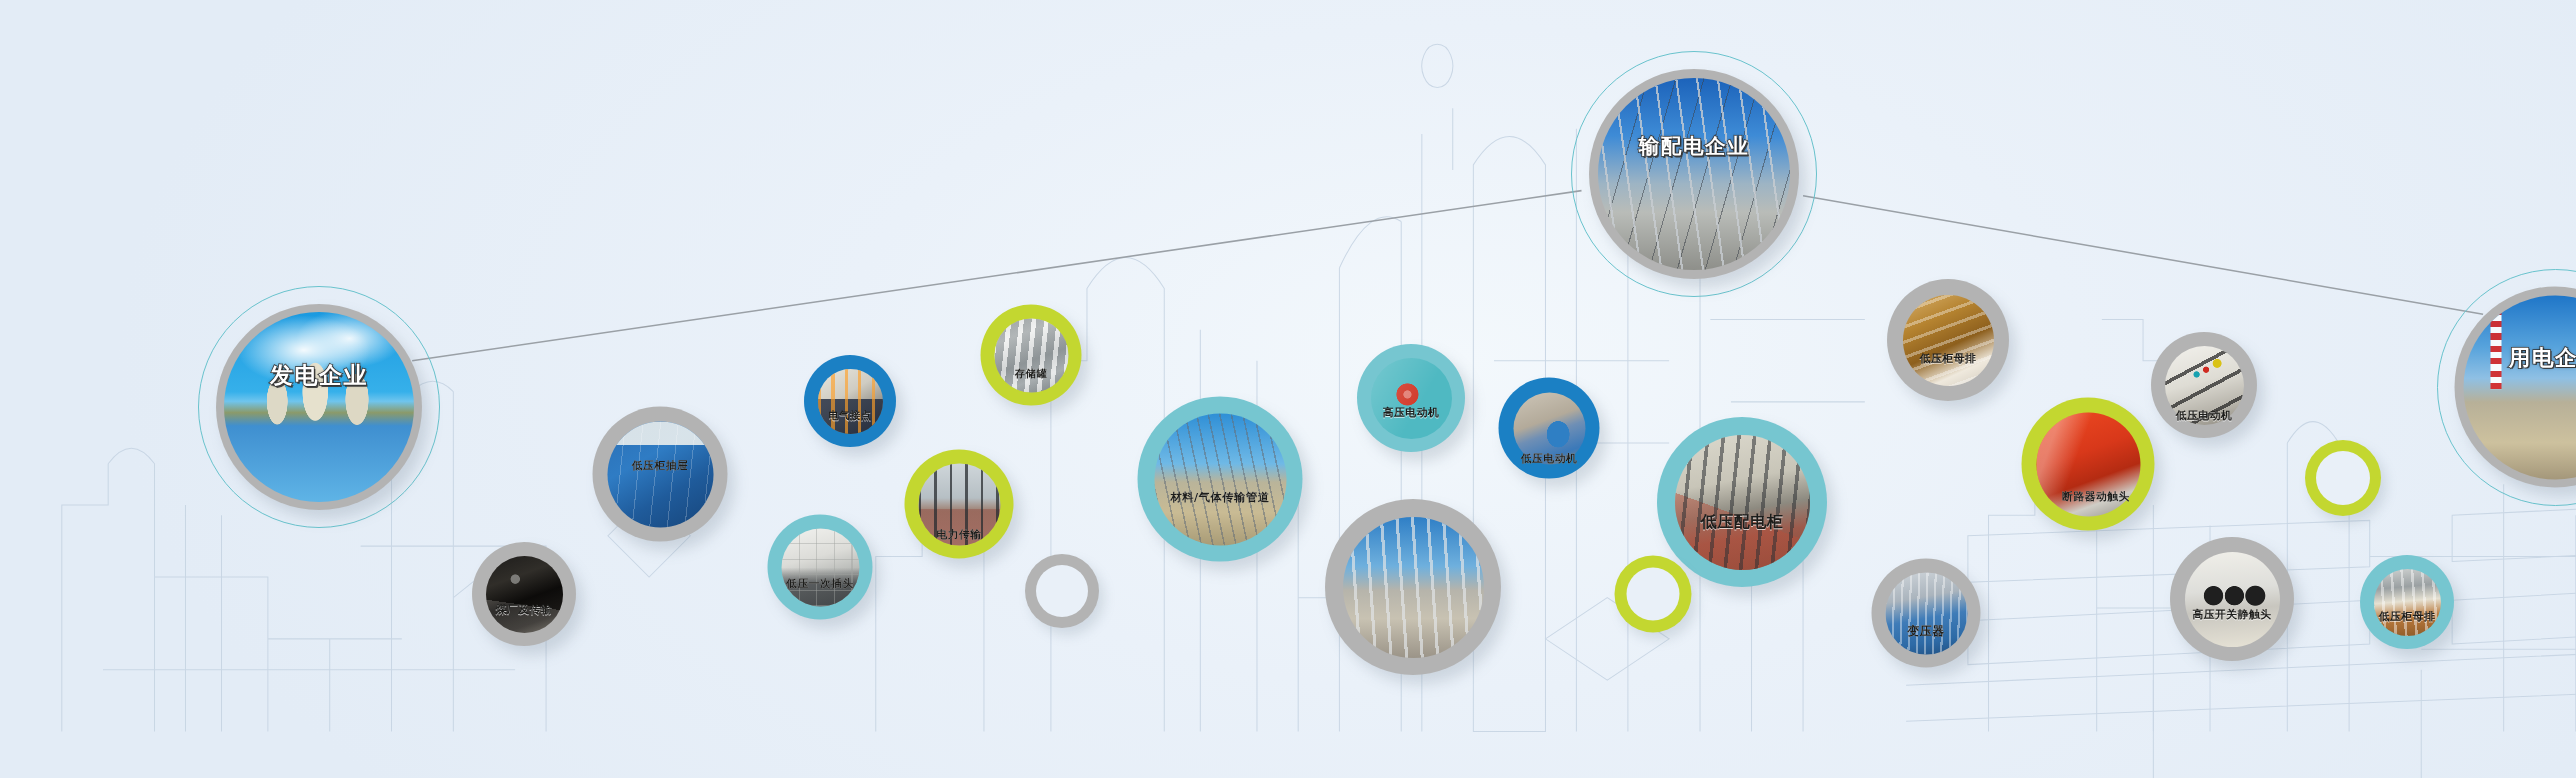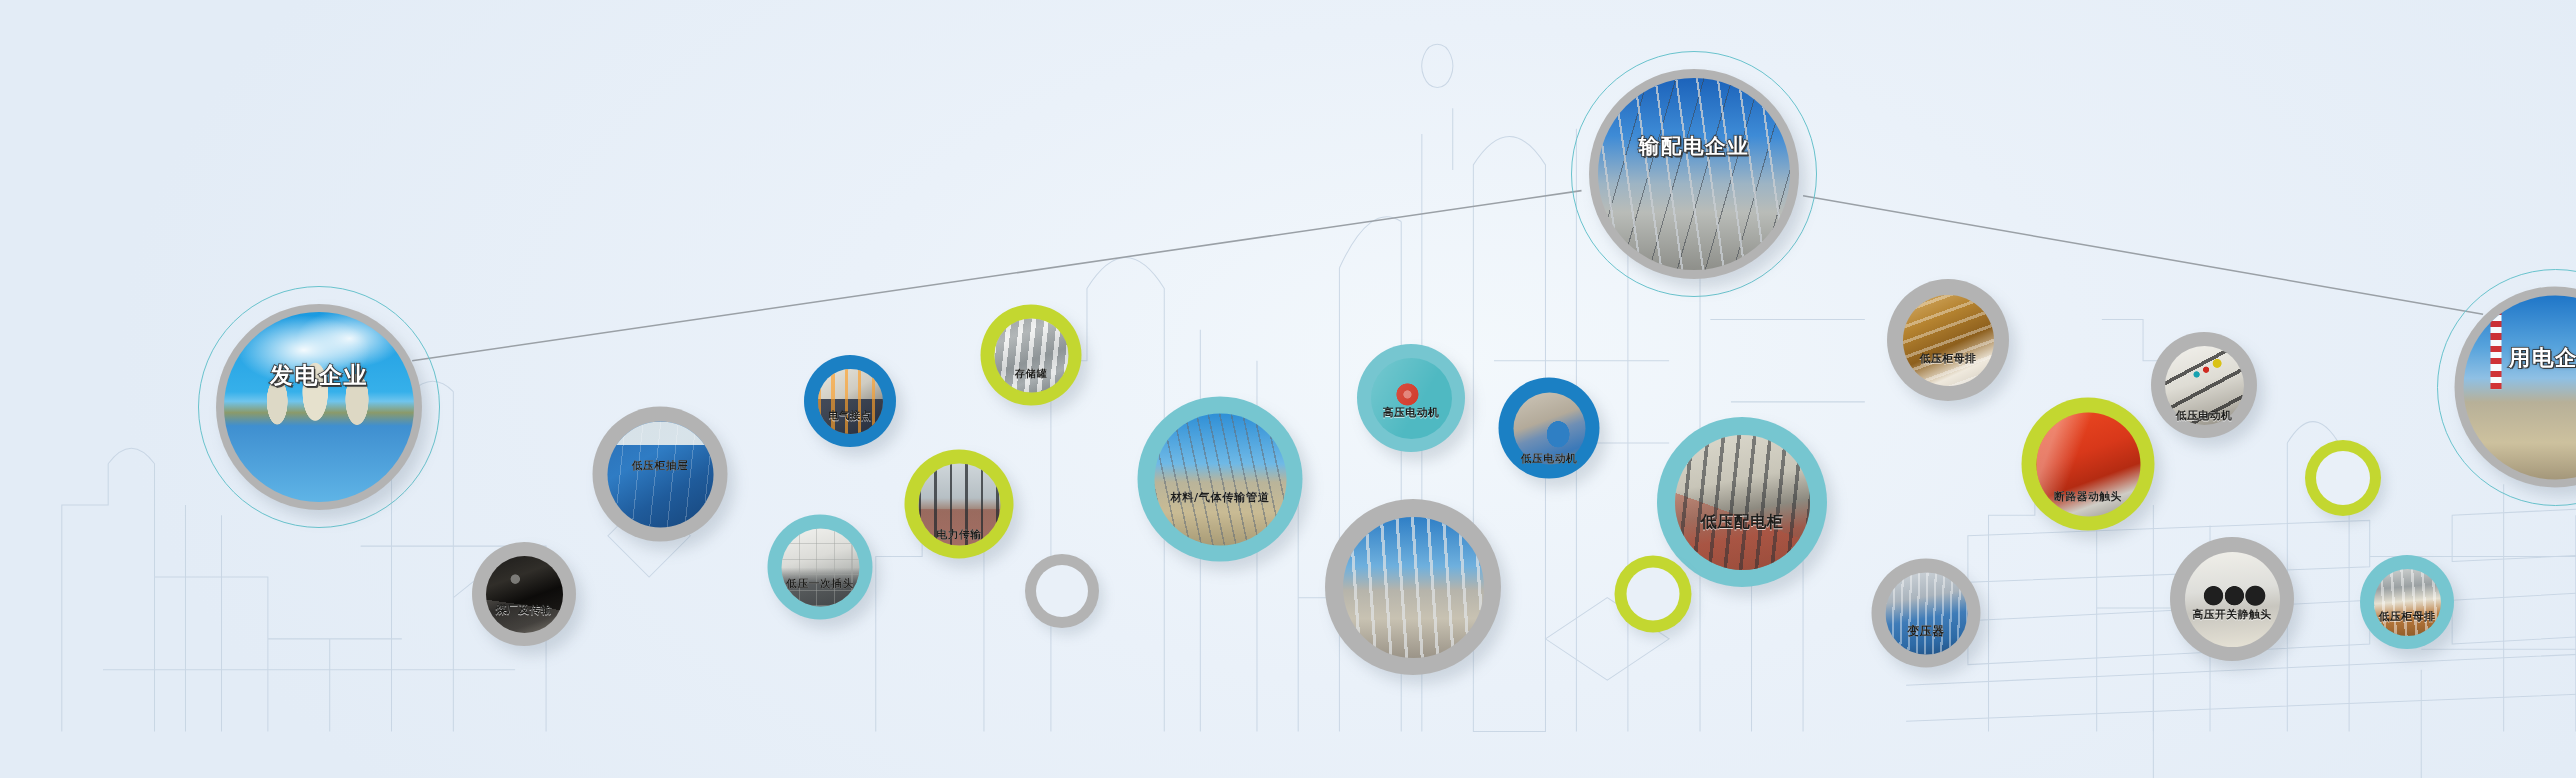--- a/index.html
+++ b/index.html
@@ -310,21 +310,21 @@
       <div class="node" style="left: 1926px; top: 613px;">
         <div class="ring" style="width: 109px; height: 109px; background: rgb(179, 179, 179);">
           <div class="photo p-transformer" style="width: 82px; height: 82px;"></div>
         </div>
         <div class="caption" style="top: 64px; font-size: 12px; left: 50%; transform: translateX(-50%);">变压器</div>
       </div>
       <div class="node" style="left: 2088px; top: 464px;">
         <div class="ring" style="width: 133px; height: 133px; background: rgb(195, 215, 48);">
           <div class="photo p-breaker" style="width: 104px; height: 104px;"></div>
         </div>
-        <div class="caption" style="top: 76px; font-size: 10.8px; left: 50%; transform: translateX(-50%); margin-left: 0px; margin-top: 15.5px;">断路器动触头</div>
+        <div class="caption" style="top: 76px; font-size: 10.8px; left: 50%; transform: translateX(-50%); margin-left: 8px; margin-top: 15.5px;">断路器动触头</div>
       </div>
       <div class="node" style="left: 2204px; top: 385px;">
         <div class="ring" style="width: 106px; height: 106px; background: rgb(179, 179, 179);">
           <div class="photo p-plug" style="width: 79px; height: 79px;"></div>
         </div>
         <div class="caption" style="top: 61px; font-size: 10.8px; left: 50%; transform: translateX(-50%); margin-left: 0px; margin-top: 15.5px;">低压电动机</div>
       </div>
       <div class="node" style="left: 2343px; top: 478px;">
         <div class="ring hollow" style="width: 76px; height: 76px; background: rgb(195, 215, 48);">
           <div class="photo " style="width: 54px; height: 54px; background: rgb(233, 240, 248);"></div>

